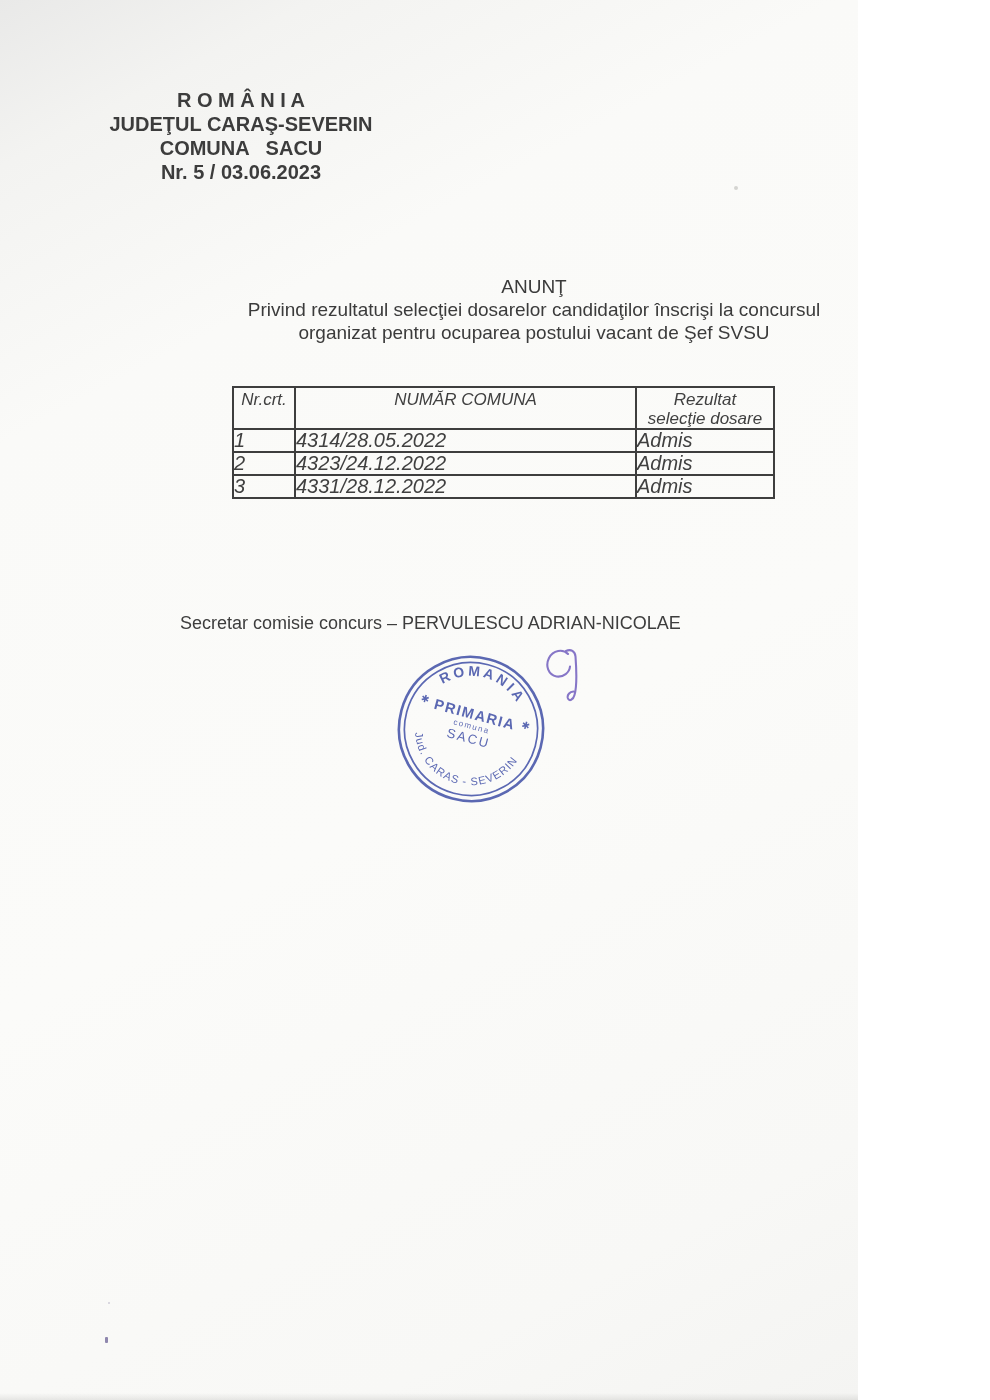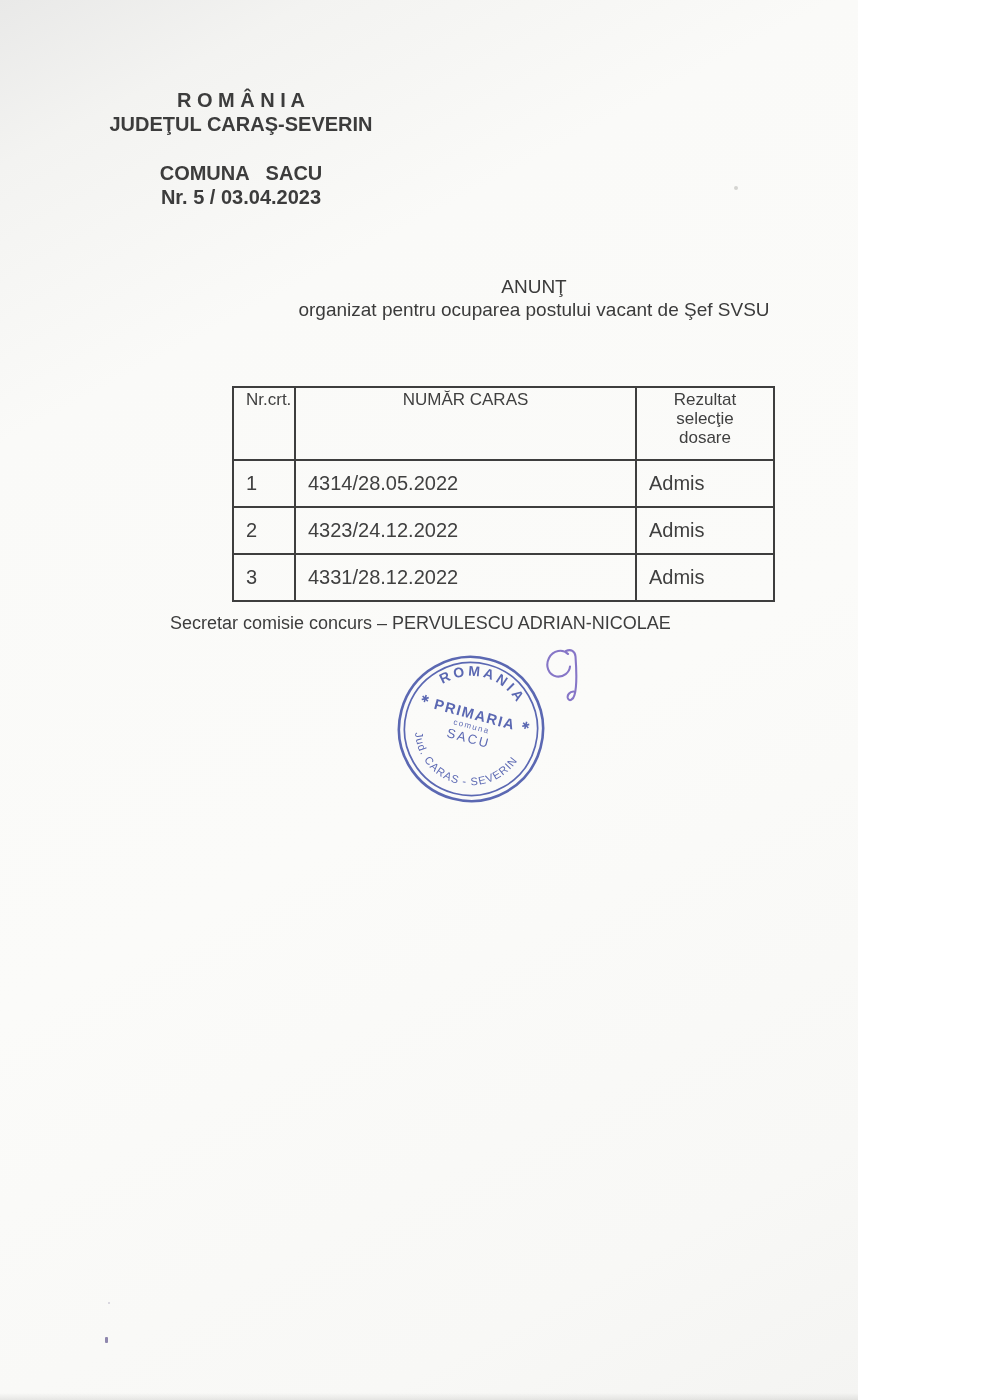--- a/index.html
+++ b/index.html
@@ -5,40 +5,40 @@
   html,body{margin:0;padding:0;background:#ffffff;}
   .page{
     position:relative;width:858px;height:1400px;overflow:hidden;
     font-family:"Liberation Sans",sans-serif;color:#3a3a3a;
     background:linear-gradient(152deg,#e9e9e8 0%,#f3f3f1 9%,#fafaf8 24%,#fbfbf9 55%,#f8f8f6 86%,#f4f4f2 100%);
   }
   
   .letterhead{position:absolute;left:51px;top:88px;width:380px;text-align:center;
     font-weight:bold;color:#3c3c3c;}
   .lh-line{font-size:20px;line-height:24px;}
-  .lh-commune{white-space:pre;margin-top:25px;}
+  .lh-commune{white-space:pre;}
   
   .title-block{position:absolute;left:134px;top:275px;width:800px;text-align:center;
     font-weight:normal;color:#3b3b3b;}
   .title-line{font-size:19px;line-height:23px;}
   
   table.results{
     position:absolute;left:232px;top:386px;width:541px;
     border-collapse:collapse;table-layout:fixed;color:#404040;
   }
   table.results th,table.results td{
-    border:2px solid #3e3e3e;padding:12px;overflow:hidden;
+    border:2px solid #3e3e3e;padding:0;overflow:hidden;font-style:italic;
   }
   table.results th{font-weight:normal;font-size:17px;line-height:19px;vertical-align:top;padding-top:2px;}
   table.results thead tr{height:41px;}
   table.results tbody tr{height:23px;}
   table.results td{font-size:20px;line-height:21px;vertical-align:middle;}
   th.wrap{white-space:pre-line;}
   
-  .secretary{position:absolute;left:170px;top:613px;font-size:18px;color:#3d3d3d;}
+  .secretary{position:absolute;left:180px;top:613px;font-size:18px;color:#3d3d3d;}
   
   .stamp-svg{position:absolute;left:391px;top:649px;filter:blur(0.25px);opacity:0.92;}
   .sig-svg{position:absolute;left:539px;top:645px;opacity:0.9;}
   .stamp-text{font-family:"Liberation Sans",sans-serif;}
   
   .speck{position:absolute;border-radius:50%;}
   .speck-a{left:734px;top:186px;width:4px;height:4px;background:#d4d4d1;}
   .speck-b{left:105px;top:1337px;width:3px;height:6px;background:#8f87ae;border-radius:1px;}
   .speck-c{left:108px;top:1302px;width:2px;height:2px;background:#cfccd8;}
   .bottom-shade{position:absolute;left:0;right:0;bottom:0;height:7px;
@@ -46,38 +46,39 @@
 </style>
 </head>
 <body>
 
 <div class="page">
 
   <div class="letterhead">
     <div class="lh-line">R O M Â N I A</div>
     <div class="lh-line">JUDEŢUL CARAŞ-SEVERIN</div>
     <div class="lh-line lh-commune">COMUNA   SACU</div>
-    <div class="lh-line">Nr. 5 / 03.04.2023</div>
+    <div class="lh-line">Nr. 5 / 03.06.2023</div>
   </div>
 
   <div class="title-block">
     <div class="title-line">ANUNŢ</div>
+    <div class="title-line">Privind rezultatul selecţiei dosarelor candidaţilor înscrişi la concursul</div>
     <div class="title-line">organizat pentru ocuparea postului vacant de Şef SVSU</div>
   </div>
 
   <table class="results">
     <colgroup>
       <col style="width:62px">
       <col style="width:341px">
       <col style="width:138px">
     </colgroup>
     <thead>
       <tr>
         <th>Nr.crt.</th>
-        <th>NUMĂR CARAS</th>
+        <th>NUMĂR COMUNA</th>
         <th class="wrap">Rezultat
 selecţie dosare</th>
       </tr>
     </thead>
     <tbody>
       <tr>
         <td>1</td>
         <td>4314/28.05.2022</td>
         <td>Admis</td>
       </tr>

